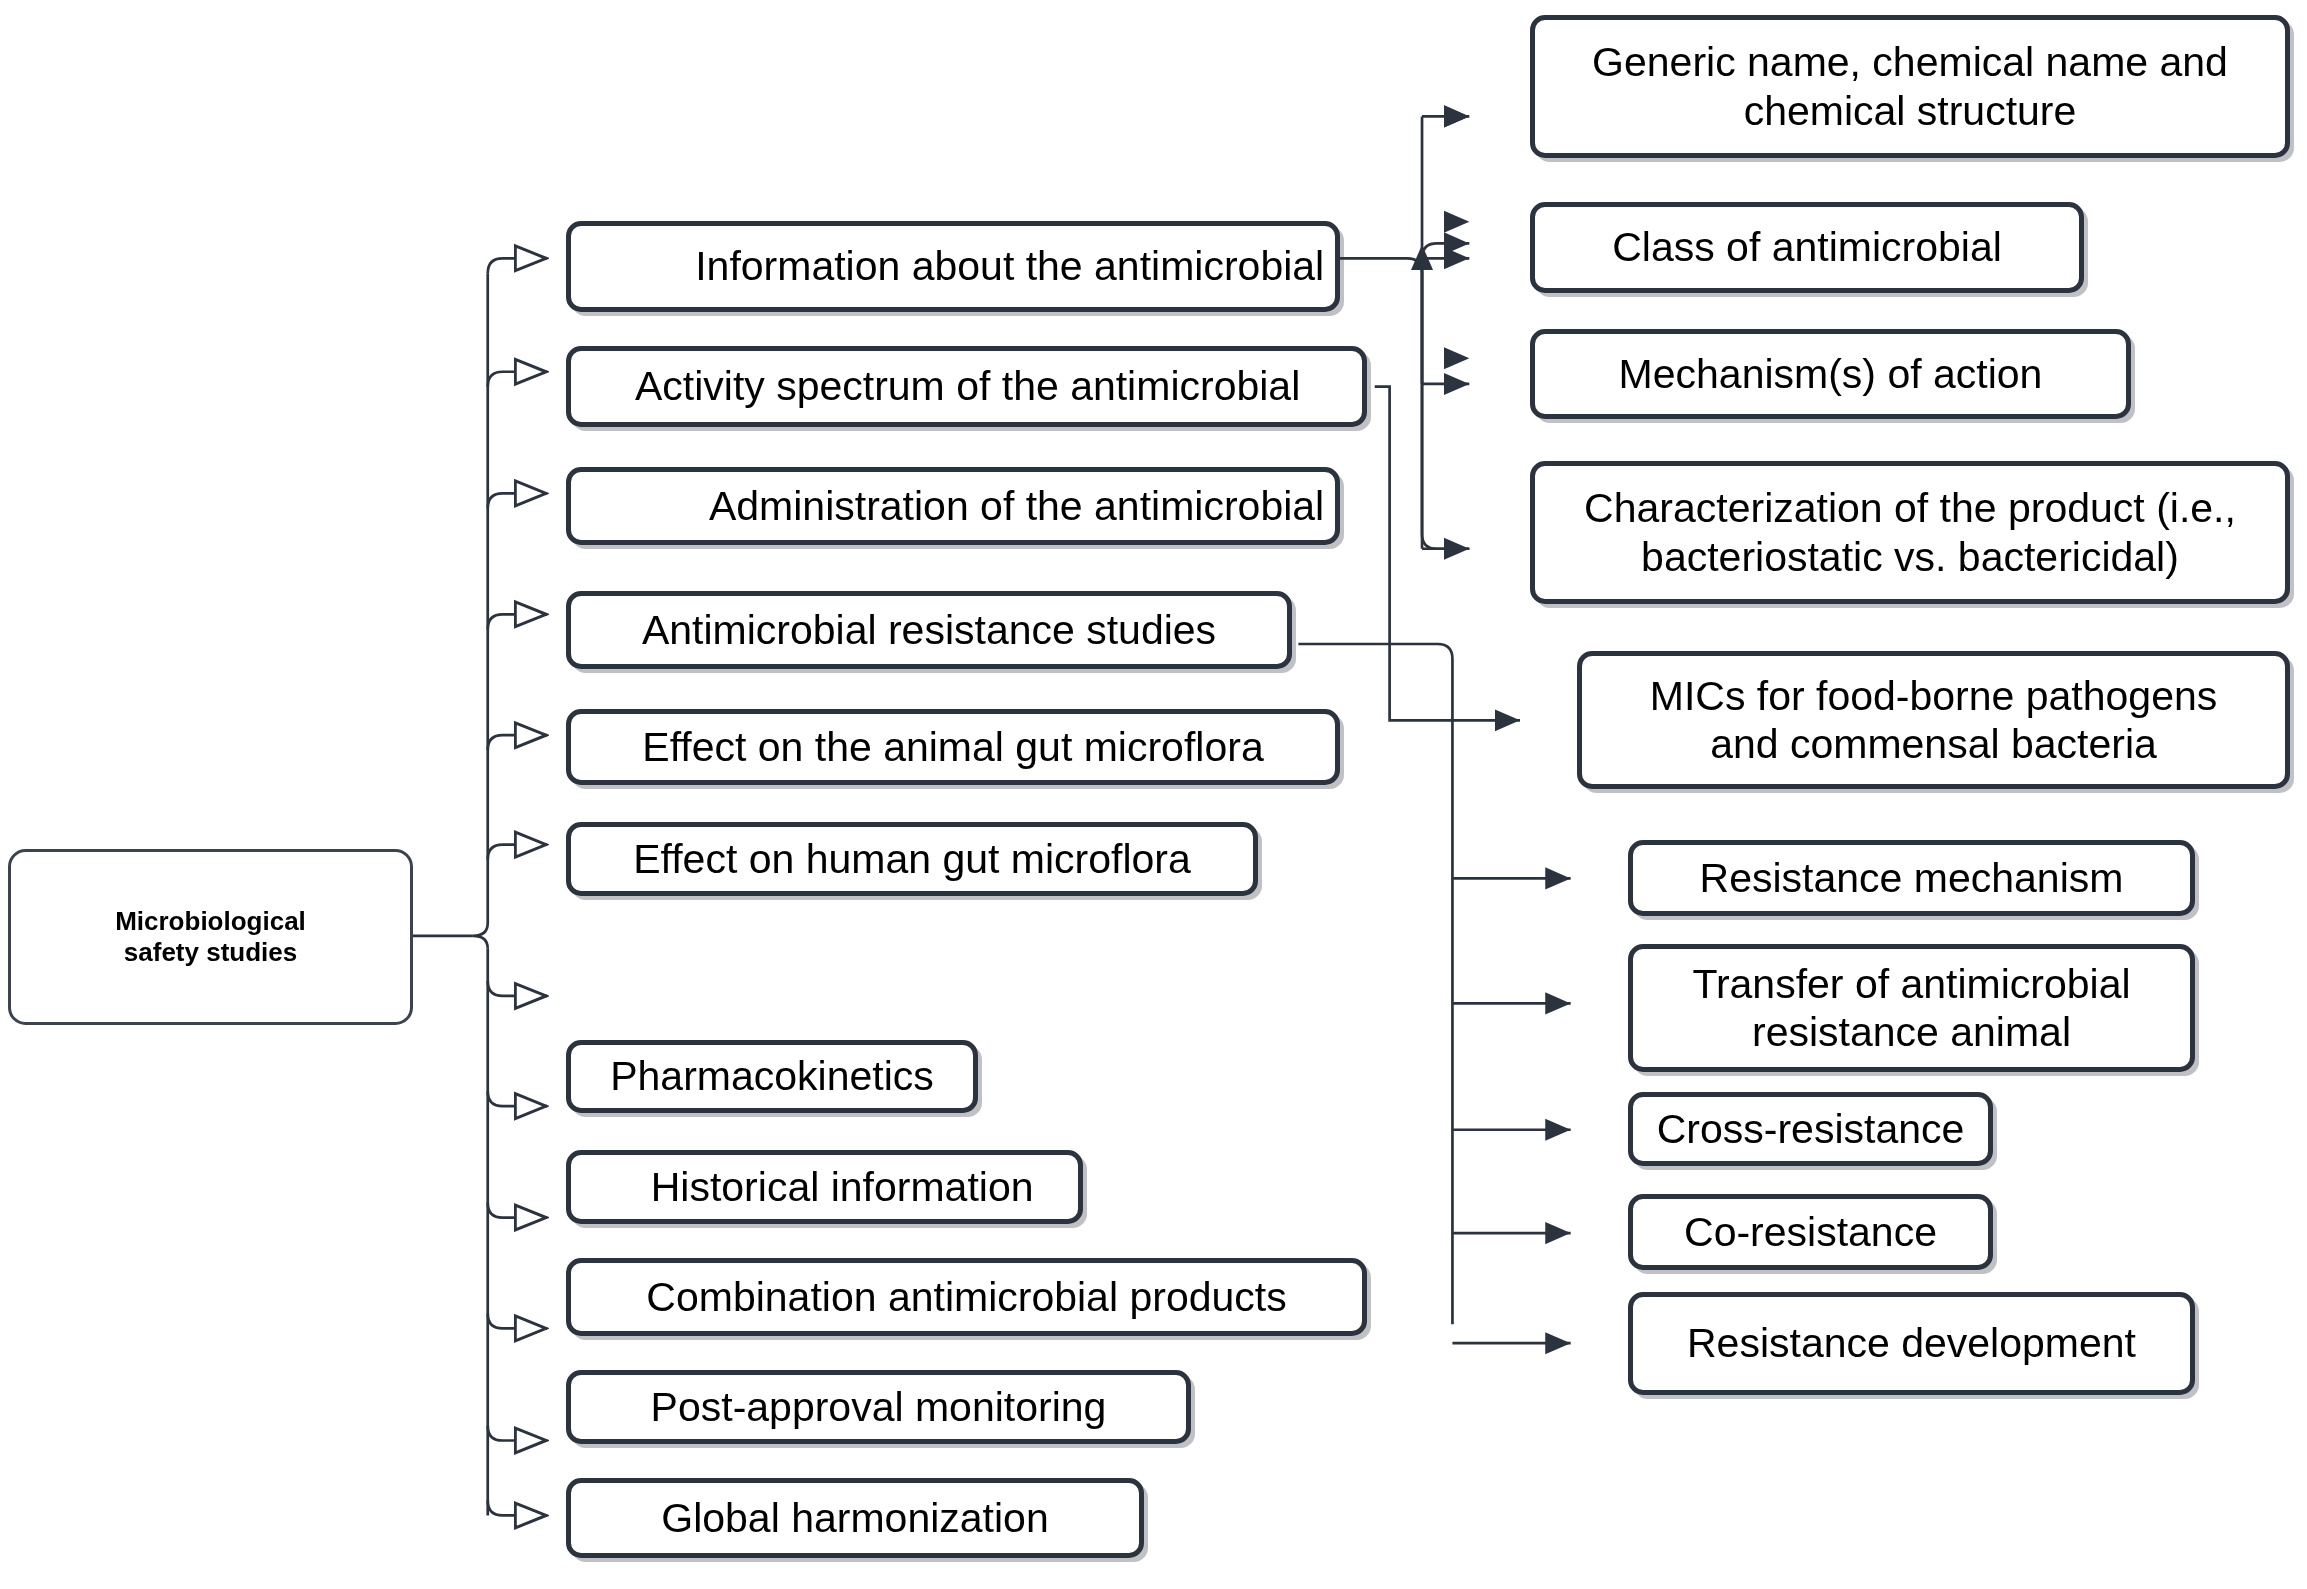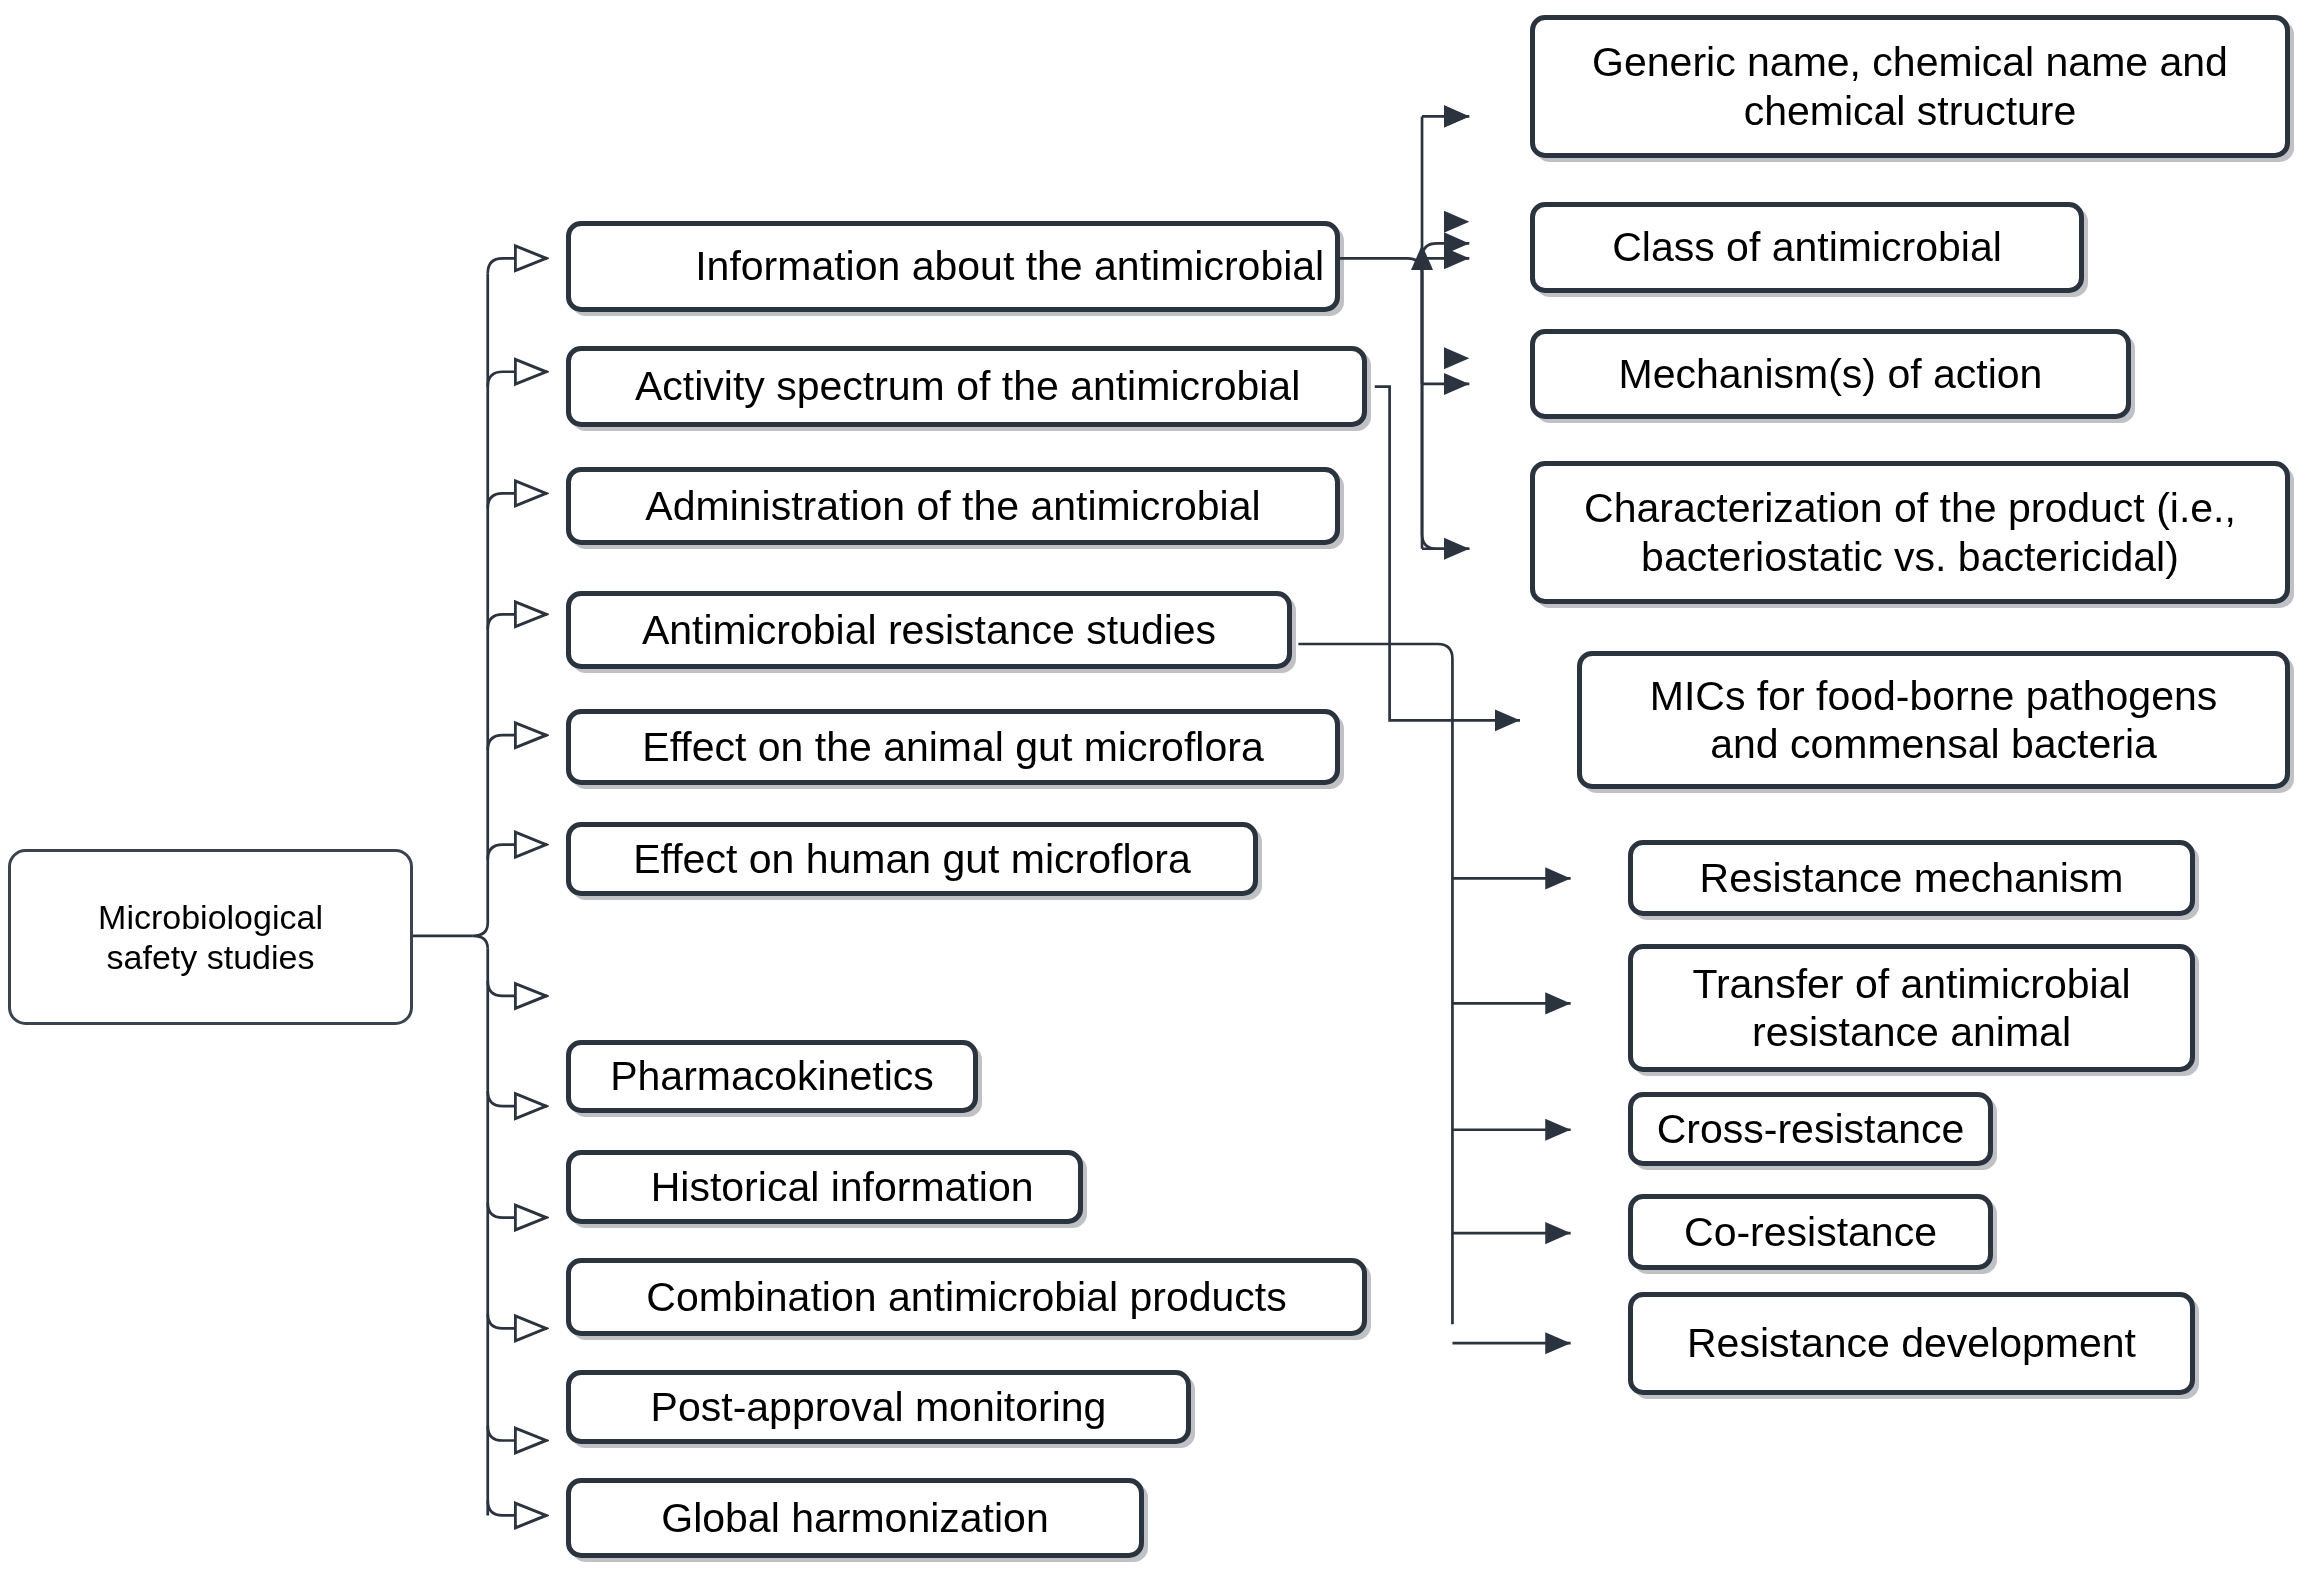--- a/index.html
+++ b/index.html
@@ -20,22 +20,22 @@
     display:flex;align-items:center;justify-content:center;
     text-align:center;
     color:#000000;
     font-size:41px;
     line-height:1.18;
     padding:4px 10.8px;
     box-shadow:4.7px 4.7px 0 -0.7px rgba(43,51,63,.30);
   }
   .node.root{
     border:3.4px solid #3b4351;
-    font-weight:normal;
-    font-size:34px;
+    font-weight:bold;
+    font-size:26px;
     border-radius:17.6px;
     box-shadow:none;
   }
   .node span{display:block;width:100%;}
 </style>
 </head>
 <body>
 
 <div id="stage">
 
@@ -115,21 +115,21 @@
       <span>safety studies</span>
     </span>
   </div>
 
   <div class="node" style="left:566px;top:221px;width:774px;height:91px;text-align:right;">
     <span>Information about the antimicrobial</span>
   </div>
   <div class="node" style="left:566px;top:346px;width:801px;height:81px;padding-left:13px;">
     <span>Activity spectrum of the antimicrobial</span>
   </div>
-  <div class="node" style="left:566px;top:467px;width:774px;height:78px;">
+  <div class="node" style="left:566px;top:467px;width:774px;height:78px;text-align:right;">
     <span>Administration of the antimicrobial</span>
   </div>
   <div class="node" style="left:566px;top:591px;width:726px;height:78px;">
     <span>Antimicrobial resistance studies</span>
   </div>
   <div class="node" style="left:566px;top:709px;width:774px;height:76px;">
     <span>Effect on the animal gut microflora</span>
   </div>
   <div class="node" style="left:566px;top:822px;width:692px;height:74px;">
     <span>Effect on human gut microflora</span>

